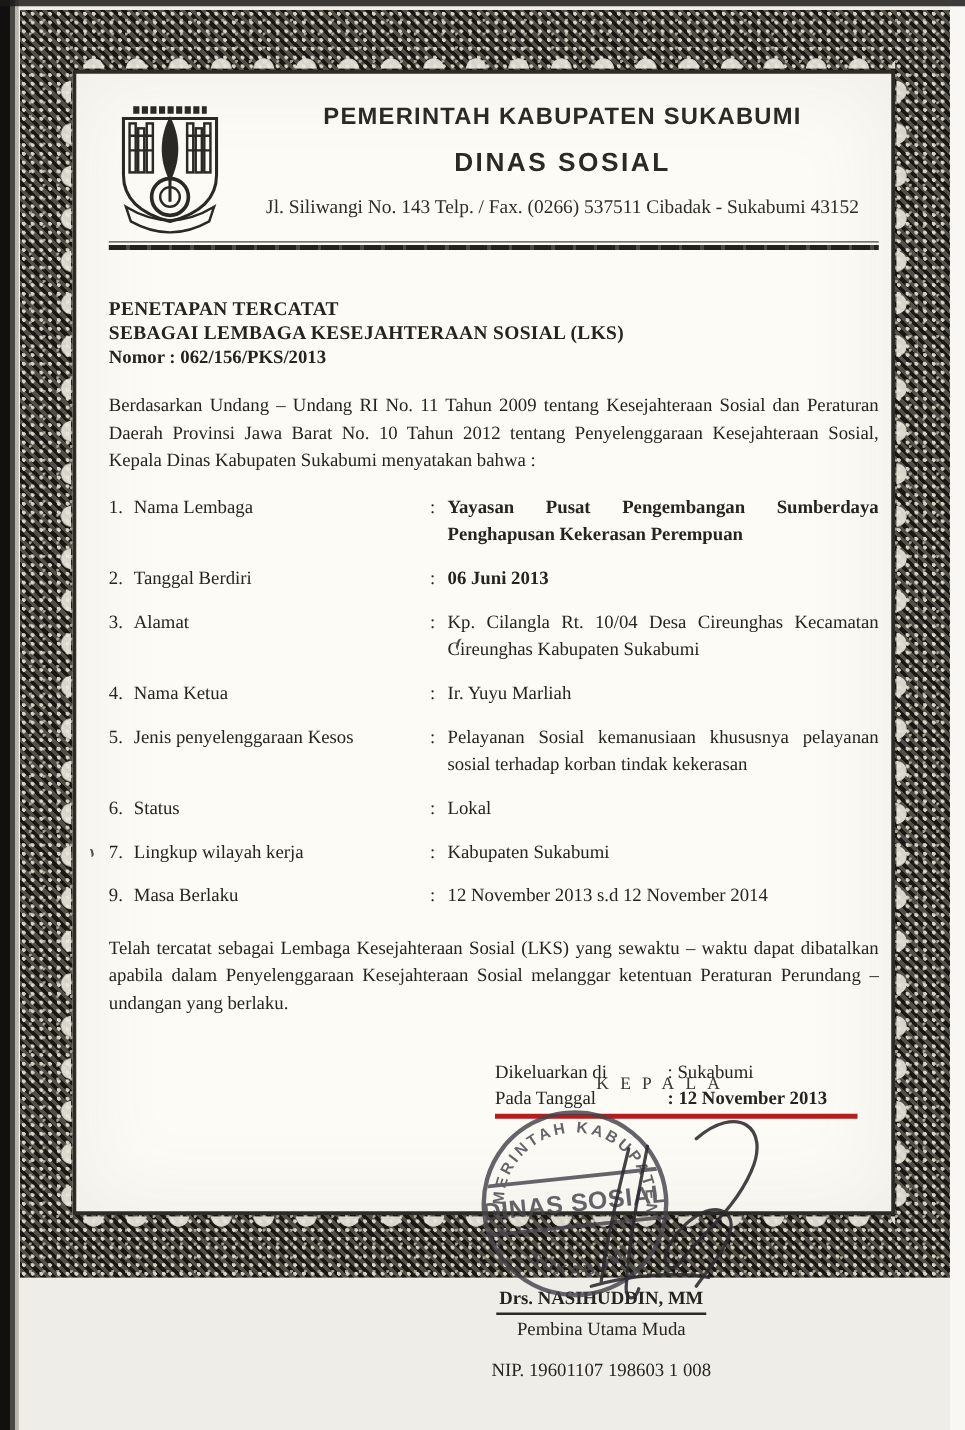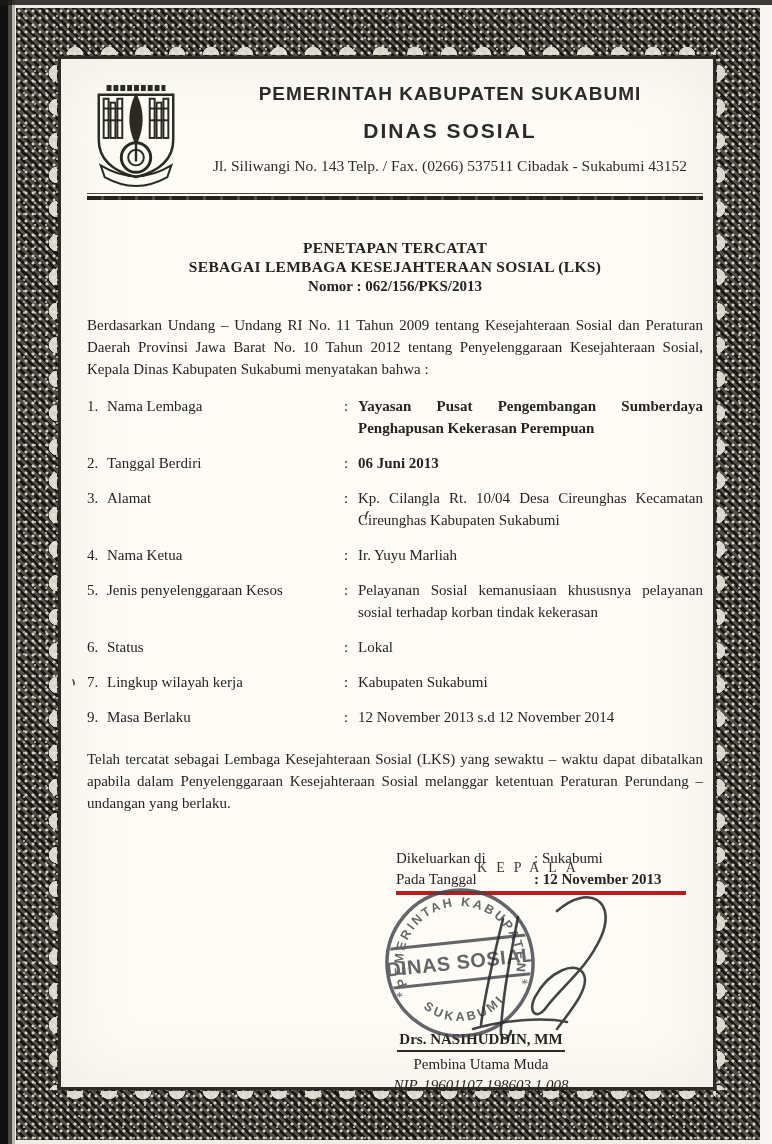--- a/index.html
+++ b/index.html
@@ -4,21 +4,21 @@
 <style>
   html,body{margin:0;padding:0;}
   body{width:772px;height:1144px;position:relative;background:#efede7;overflow:hidden;
        font-family:"Liberation Serif", serif;color:#26241f;}
   
   .edge-left{position:absolute;left:0;top:0;width:15px;height:1144px;
      background:linear-gradient(90deg,#101010 0 8px,#4a4843 8px 12px,#b9b6ae 12px 15px);}
   .edge-top{position:absolute;left:0;top:0;width:772px;height:5px;background:#1b1a18;opacity:.85;}
   .edge-right{position:absolute;right:0;top:0;width:12px;height:1144px;background:#f8f7f3;}
   
-  .lace-frame{position:absolute;left:16px;top:8px;width:744px;height:1132px;
+  .lace-frame{position:absolute;left:16px;top:8px;width:744px;height:1014px;
      background-color:#35342c;
      background-image:
        radial-gradient(circle 1.6px at 3px 3px,#d8d4c8 97%,transparent),
        radial-gradient(circle 1.2px at 8px 8px,#a8a496 97%,transparent),
        repeating-linear-gradient(45deg,rgba(5,5,3,.6) 0 3px,rgba(105,102,90,.55) 3px 6px);
      background-size:7px 7px,11px 11px,auto;}
   .sc{position:absolute;opacity:.92;}
   .sc-top{left:42px;right:44px;top:30px;height:17px;
      background:radial-gradient(circle 9px at 50% 100%,#e8e5db 0 8px,transparent 8.5px);
      background-size:34px 17px;background-repeat:repeat-x;}
@@ -43,21 +43,21 @@
   .gov{font-family:"Liberation Sans",sans-serif;font-weight:bold;font-size:19px;
        letter-spacing:1px;color:#2b2a26;margin-top:2px;}
   .dept{font-family:"Liberation Sans",sans-serif;font-weight:bold;font-size:21px;
        letter-spacing:2px;color:#2b2a26;margin-top:14px;}
   .addr{font-size:15.5px;margin-top:14px;color:#2e2c27;font-family:Liberation Serif, serif;}
   .rule{margin-top:6px;}
   .rule-thin{height:0;border-top:1.5px solid #4a4840;}
   .rule-thick{margin-top:2px;height:4px;background:
      repeating-linear-gradient(90deg,#23221d 0 14px,#4d4b43 14px 17px);}
   
-  .title{margin-top:38px;text-align:center;line-height:19px;}
+  .title{margin-top:38px;text-align:left;line-height:19px;}
   .t1,.t2{font-weight:bold;font-size:15.5px;letter-spacing:.3px;}
   .t3{font-weight:bold;font-size:15px;margin-top:1px;}
   
   .para{margin-top:18px;font-size:15px;line-height:22px;text-align:justify;}
   .para.closing{margin-top:20px;}
   
   .items{margin-top:15px;}
   .row{display:grid;grid-template-columns:20px 237px 14px auto;margin-bottom:13px;
        font-size:15px;line-height:22px;}
   .row .val{text-align:justify;}
@@ -69,21 +69,21 @@
   .iss-row.underlined .iss-val{font-weight:bold;}
   .kepala{position:absolute;left:320px;top:801px;width:300px;text-align:center;
      font-size:14px;letter-spacing:9px;color:#3a3833;}
   .stamp{position:absolute;left:294px;top:826px;opacity:.82;}
   .scribble{position:absolute;left:290px;top:820px;opacity:.88;}
   .signame{position:absolute;left:255px;top:970px;width:330px;text-align:center;
      font-size:15px;line-height:20px;}
   .sig-n{font-weight:bold;border-bottom:2px solid #2c2a25;display:inline-block;
      padding:0 2px 1px 2px;}
   .sig-r{margin-top:2px;}
-  .sig-nip{margin-top:1px;font-style:italic;}
+  .sig-nip{margin-top:13px;}
   
   .mark1{position:absolute;left:304px;top:452px;width:7px;height:10px;
      border-left:2px solid #55524a;transform:rotate(18deg);border-radius:40%;}
   .mark2{position:absolute;left:8px;top:620px;width:4px;height:7px;
      border-right:2px solid #55524a;transform:rotate(-12deg);border-radius:50%;}
 </style>
 </head>
 <body>
 
 <div class="edge-left"></div>

